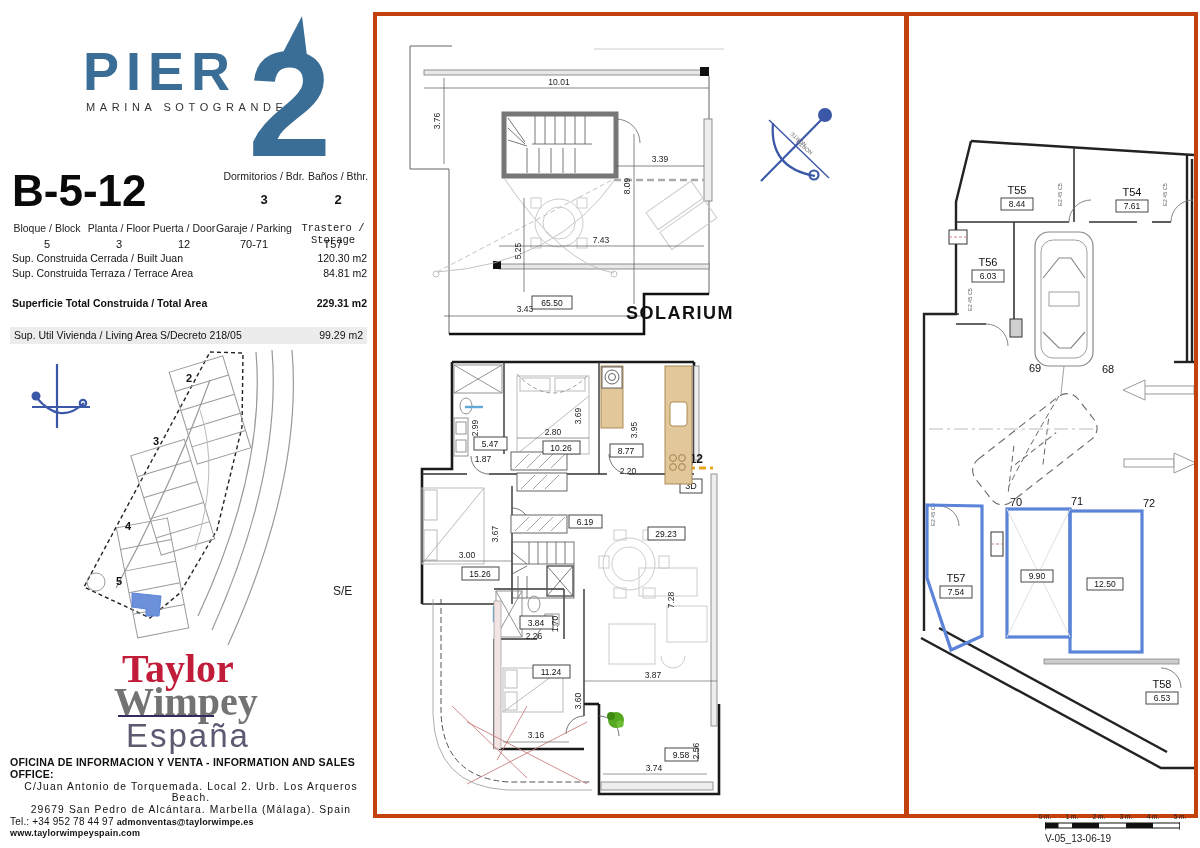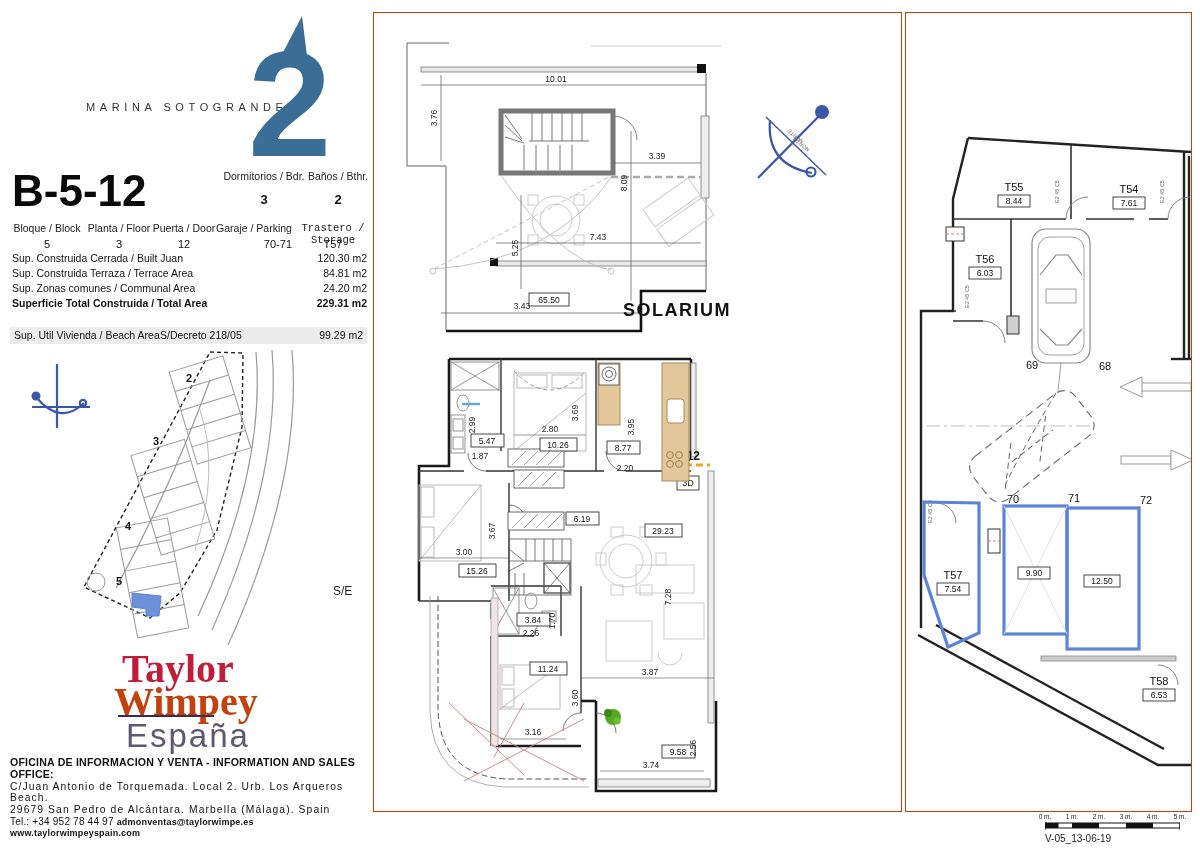--- a/index.html
+++ b/index.html
@@ -16,89 +16,86 @@
   .arow{font-size:10.5px;color:#111;left:12px;width:355px;}
   .arow .lab{float:left;}
   .arow .val{float:right;}
   .arow.bold{font-weight:bold;}
   .grayrow{left:10px;top:327px;width:357px;height:17px;background:#ECECEC;font-size:10.5px;line-height:17px;}
   .grayrow .lab{position:absolute;left:4px;}
   .grayrow .mid{position:absolute;left:150px;}
   .grayrow .val{position:absolute;right:4px;}
   .se-label{left:333px;top:584px;font-size:12px;color:#222;}
   .tw-taylor{left:122px;top:645px;font-family:"Liberation Serif",serif;font-weight:bold;font-size:40px;color:#C11D3B;}
-  .tw-wimpey{left:114px;top:678px;font-family:"Liberation Serif",serif;font-weight:bold;font-size:40px;color:#c2410c;}
+  .tw-wimpey{left:114px;top:678px;font-family:"Liberation Serif",serif;font-weight:bold;font-size:40px;color:#737373;}
   .tw-line{left:118px;top:715px;width:96px;height:2px;background:#37295B;}
   .tw-espana{left:126px;top:717px;font-size:33px;color:#5E5870;letter-spacing:2px;}
   .office{left:10px;top:756px;width:362px;}
   .office .l1{font-size:10.6px;font-weight:bold;letter-spacing:0.2px;margin-bottom:1px;}
-  .office .l2{font-size:10.3px;letter-spacing:1.1px;margin-bottom:1px;}
+  .office .l2{font-size:10.3px;letter-spacing:1.1px;margin-bottom:1px;text-align:center;}
   .office .l4{font-size:10px;letter-spacing:0.2px;}
   .office .l4 b{font-size:9px;}
   
-  .panel{border:1px solid #c2410c;background:#fff;}
+  .panel{border:4px solid #c2410c;background:#fff;}
   #centerPanel{left:373px;top:12px;width:527px;height:798px;}
   #rightPanel{left:905px;top:12px;width:285px;height:798px;}
   
   .tick{position:absolute;font-size:6.5px;color:#222;transform:translateX(-50%);}
   .version{left:1045px;top:833px;font-size:10px;color:#222;}
   svg text{font-family:"Liberation Sans",sans-serif;}
   .dim{font-size:8.5px;fill:#222;}
   .dimbox{font-size:8.5px;fill:#111;}
   .roomno{font-size:11px;fill:#111;font-weight:bold;}
   .tlabel{font-size:11px;fill:#111;}
   .tiny{font-size:5.5px;fill:#666;}
 </style>
 </head>
 <body>
 
 <div id="page">
 
+  <div class="abs pier-word">PIER</div>
   <div class="abs pier-tag">MARINA SOTOGRANDE</div>
   <svg class="abs" style="left:240px;top:10px;" width="95" height="160" viewBox="0 0 95 160">
     <polygon points="38,52 62,6 68,54" fill="#3A6E96"></polygon>
     <text x="8" y="146" font-size="150" font-weight="bold" fill="#3A6E96">2</text>
   </svg>
 
   <div class="abs unit-code">B-5-12</div>
 
   <div class="abs spec-h" style="left:210px;top:170px;width:108px;">Dormitorios / Bdr.</div>
   <div class="abs spec-vbig" style="left:210px;top:192px;width:108px;">3</div>
   <div class="abs spec-h" style="left:302px;top:170px;width:72px;">Baños / Bthr.</div>
   <div class="abs spec-vbig" style="left:302px;top:192px;width:72px;">2</div>
 
   <div class="abs spec-h" style="left:8px;top:222px;width:78px;">Bloque / Block</div>
   <div class="abs spec-v" style="left:8px;top:238px;width:78px;">5</div>
   <div class="abs spec-h" style="left:86px;top:222px;width:66px;">Planta / Floor</div>
   <div class="abs spec-v" style="left:86px;top:238px;width:66px;">3</div>
   <div class="abs spec-h" style="left:152px;top:222px;width:64px;">Puerta / Door</div>
   <div class="abs spec-v" style="left:152px;top:238px;width:64px;">12</div>
   <div class="abs spec-h" style="left:216px;top:222px;width:76px;">Garaje / Parking</div>
-  <div class="abs spec-v" style="left:216px;top:238px;width:76px;text-align:right;">70-71</div>
+  <div class="abs spec-v" style="left:216px;top:238px;width:76px;">70-71</div>
   <div class="abs spec-h" style="left:292px;top:222px;width:82px;font-family:Liberation Mono, monospace;">Trastero / Storage</div>
   <div class="abs spec-v" style="left:292px;top:238px;width:82px;">T57</div>
 
   <div class="abs arow" style="top:252px;">
     <span class="lab">Sup. Construida Cerrada / Built Juan</span>
     <span class="val">120.30 m2</span>
   </div>
   <div class="abs arow" style="top:267px;">
     <span class="lab">Sup. Construida Terraza / Terrace Area</span>
     <span class="val">84.81 m2</span>
   </div>
-  <div class="abs arow" style="top:282px;">
-    <span class="lab">Sup. Zonas comunes / Communal Area</span>
-    <span class="val">24.20 m2</span>
-  </div>
   <div class="abs arow bold" style="top:297px;">
     <span class="lab">Superficie Total Construida / Total Area</span>
     <span class="val">229.31 m2</span>
   </div>
   <div class="abs grayrow">
-    <span class="lab">Sup. Util Vivienda / Beach Area</span>
+    <span class="lab">Sup. Util Vivienda / Living Area</span>
     <span class="mid">S/Decreto 218/05</span>
     <span class="val">99.29 m2</span>
   </div>
 
   <svg class="abs" style="left:20px;top:350px;" width="330" height="300" viewBox="0 0 330 300">
 
     <g stroke="#3B57A8" fill="none" stroke-width="2.2">
       <line x1="37" y1="14" x2="37" y2="78"></line>
       <line x1="12" y1="57" x2="70" y2="57"></line>
       <path d="M16,47 Q40,76 64,53"></path>

